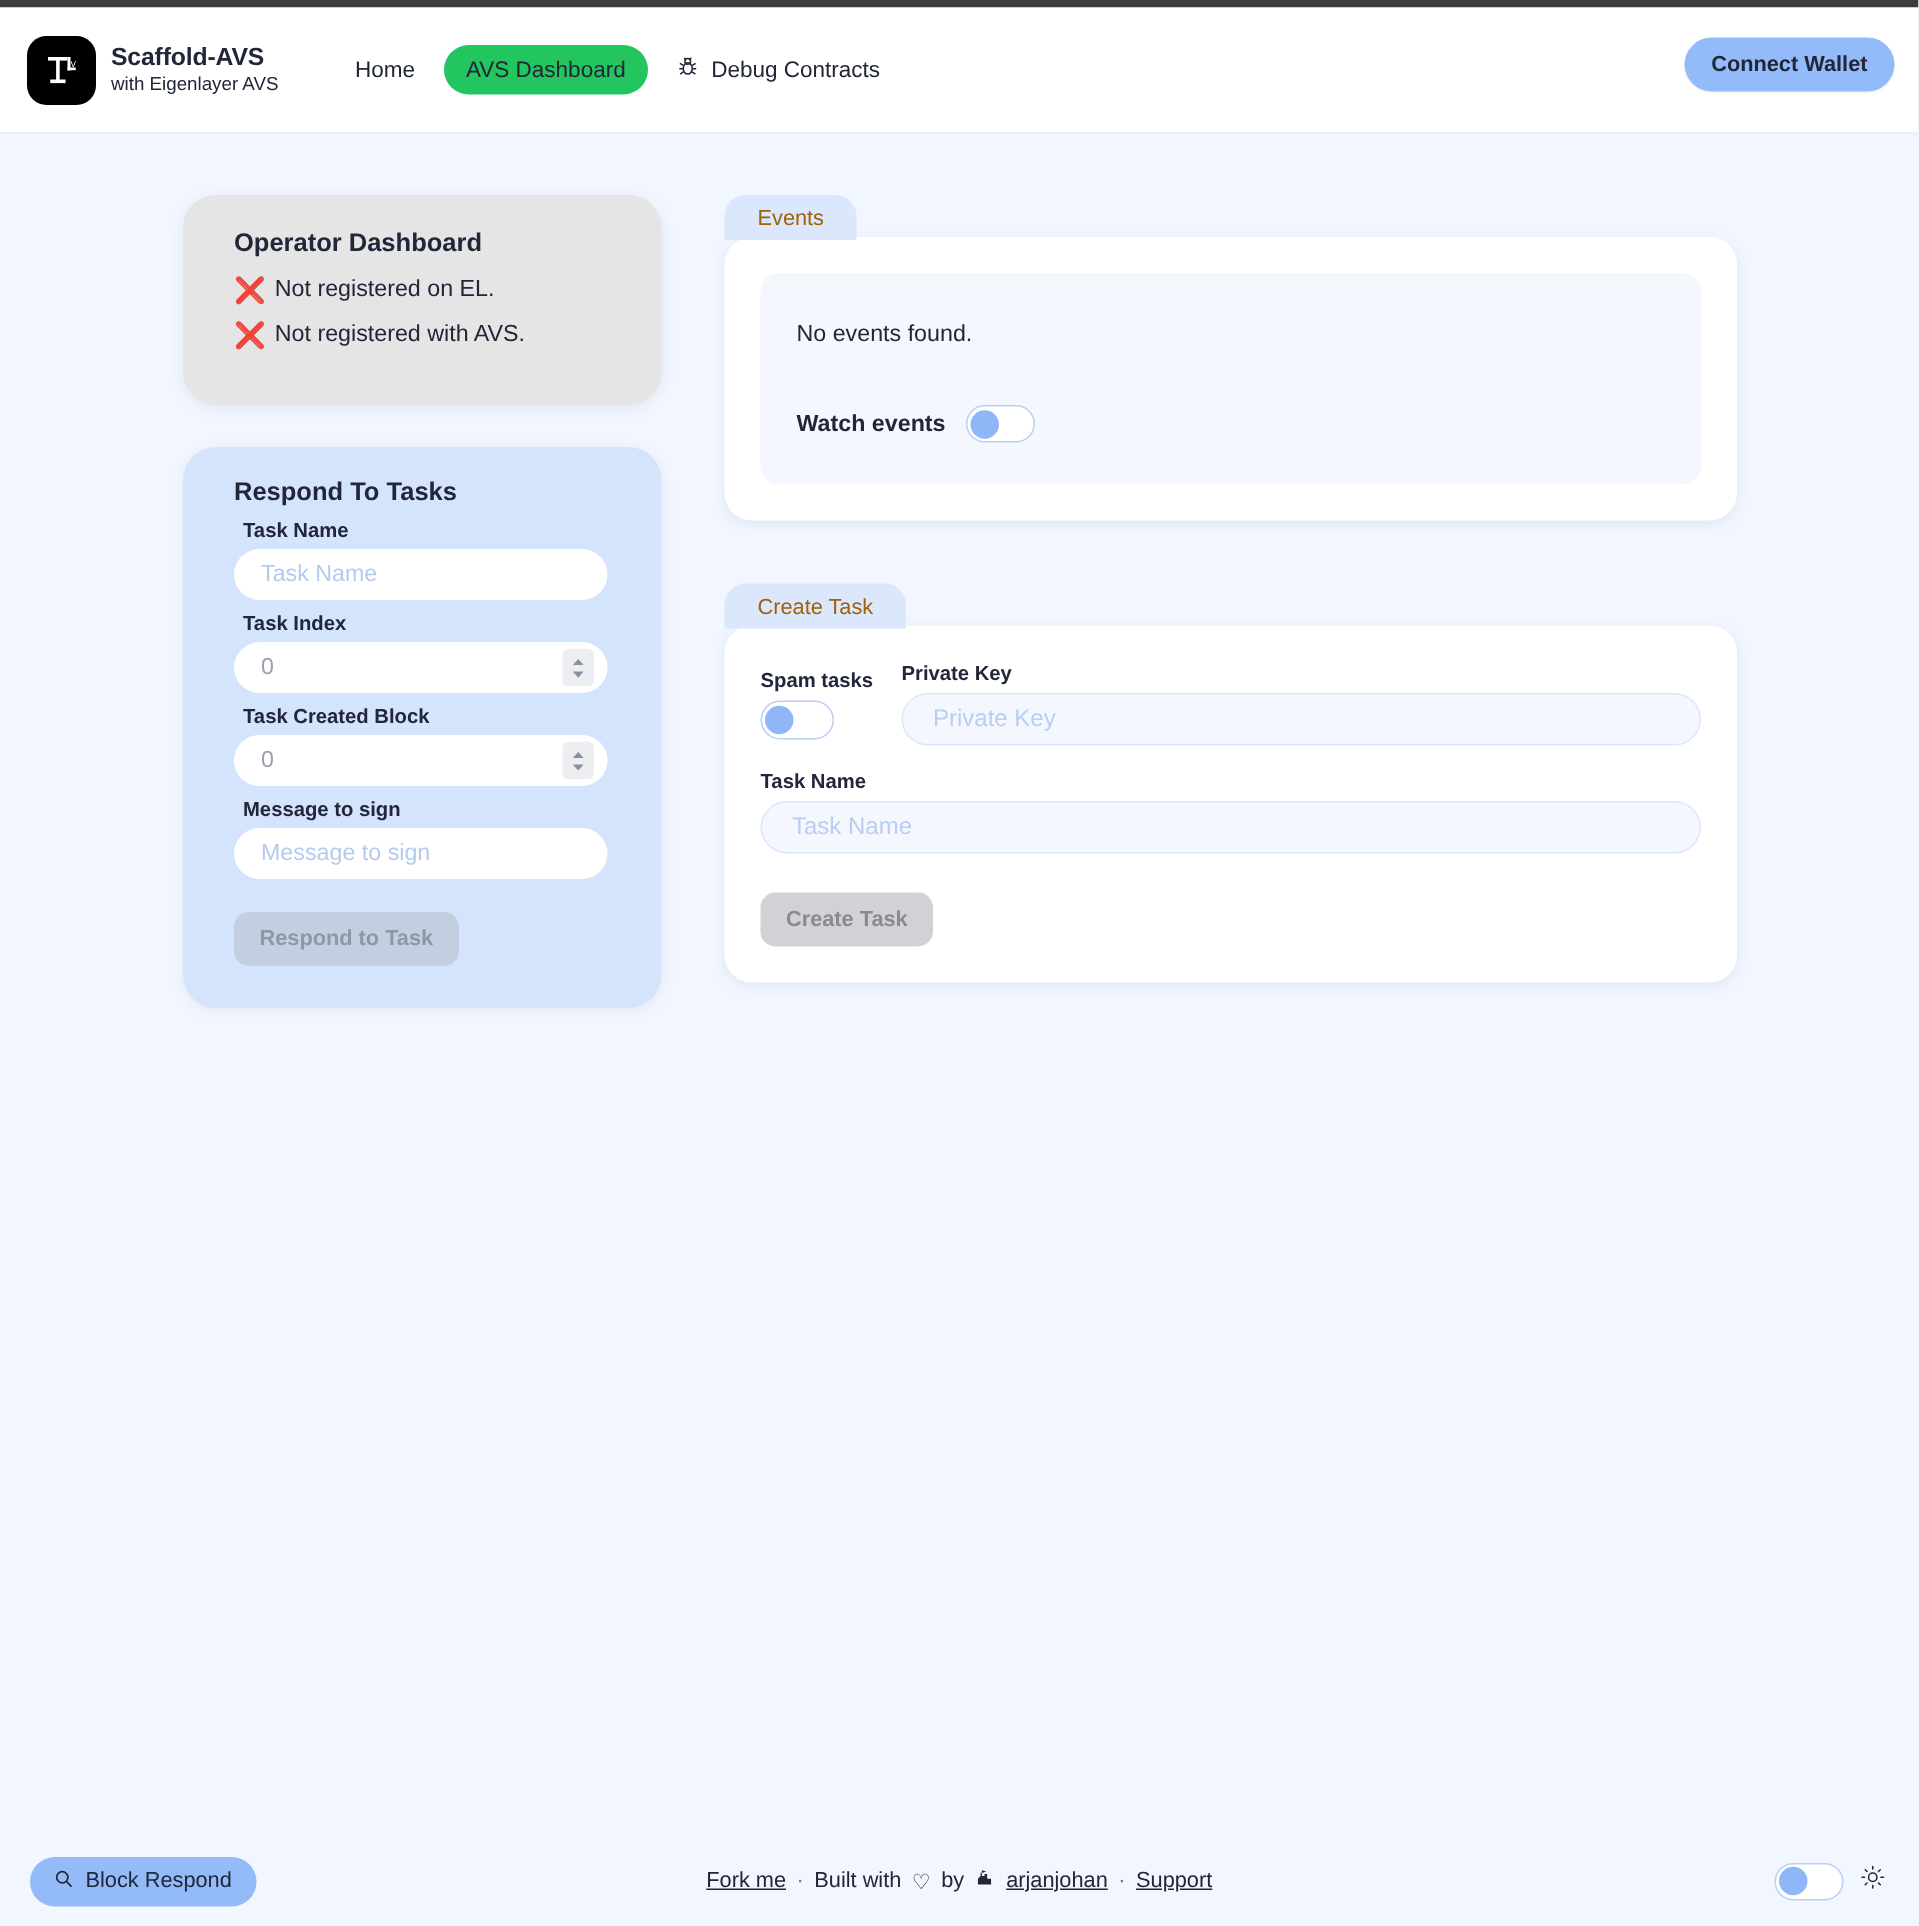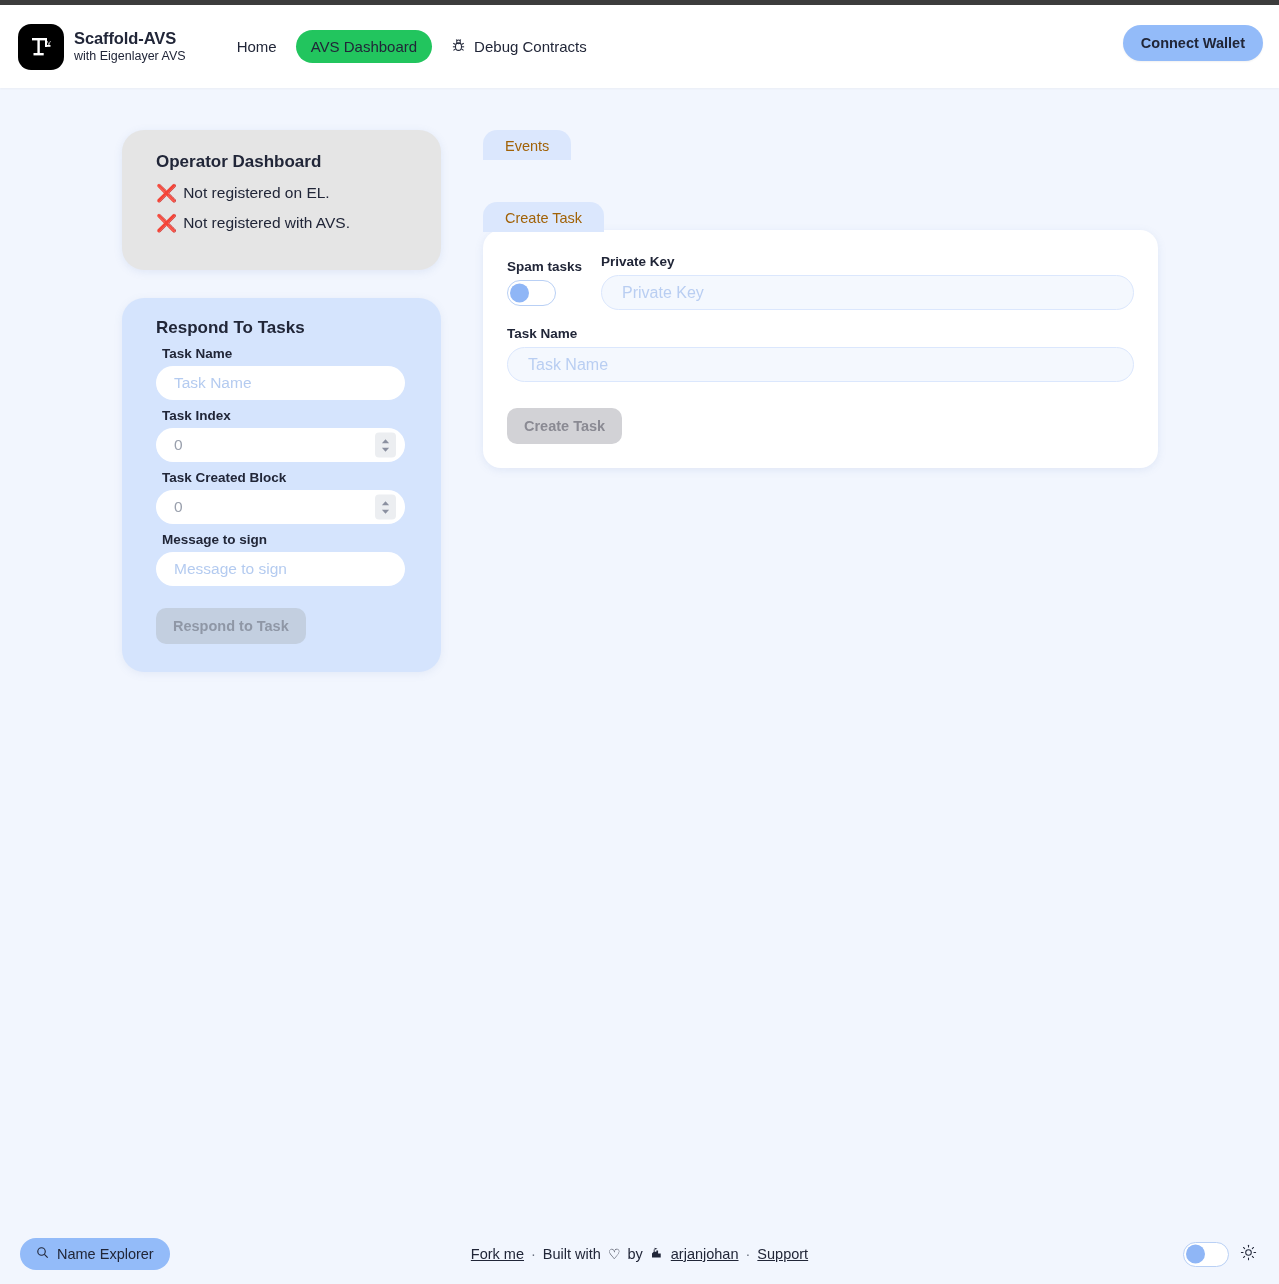--- a/index.html
+++ b/index.html
@@ -456,20 +456,31 @@
       <input class="input-pill" placeholder="Message to sign" style="">
 
       <button class="btn-disabled-blue">Respond to Task</button>
     </div>
   </div>
 
   <div class="col-right">
 
     <div class="tab-panel">
       <div class="tab-head">Events</div>
+      <div class="tab-body">
+        <div class="events-inner">
+          <p class="no-events">No events found.</p>
+          <div class="toggle-row">
+            <span class="toggle-label">Watch events</span>
+            <div class="toggle">
+              <div class="knob"></div>
+            </div>
+          </div>
+        </div>
+      </div>
     </div>
 
     <div class="tab-panel">
       <div class="tab-head">Create Task</div>
       <div class="tab-body">
         <div class="ct-row">
           <div class="ct-spam">
             <span class="ct-label">Spam tasks</span>
             <div class="toggle toggle-sm">
               <div class="knob"></div>
@@ -494,21 +505,21 @@
 </div>
 
 <div class="footer">
   <button class="block-explorer">
     <span>
       <svg width="13" height="13" viewBox="0 0 16 16" fill="none" stroke="#212638" stroke-width="1.4">
         <circle cx="6.8" cy="6.8" r="4.6"></circle>
         <line x1="10.3" y1="10.3" x2="14.4" y2="14.4"></line>
       </svg>
     </span>
-    <span>Name Explorer</span>
+    <span>Block Respond</span>
   </button>
 
   <div class="footer-center">
     <a href="#">Fork me</a>
     <span class="dot-sep">·</span>
     <span>Built with</span>
     <span class="heart">♡</span>
     <span>by</span>
     <span>
       <svg width="14" height="14" viewBox="0 0 16 16">

